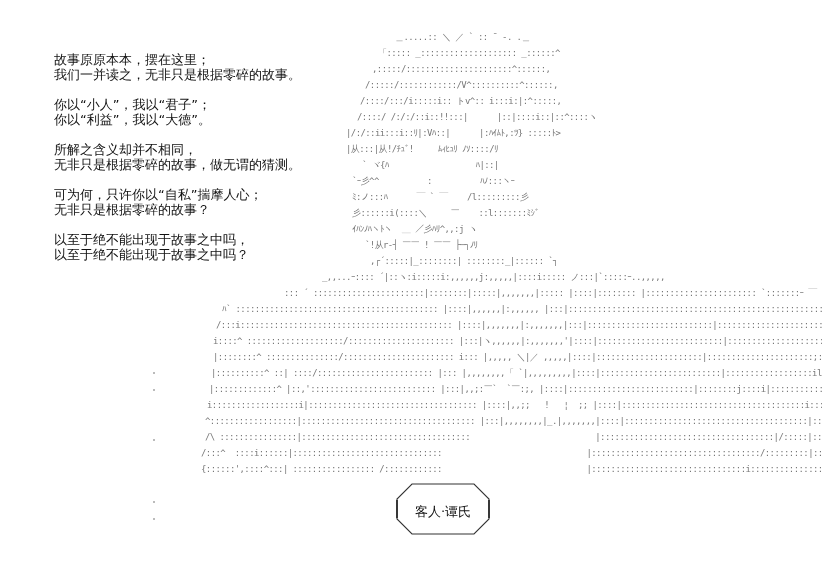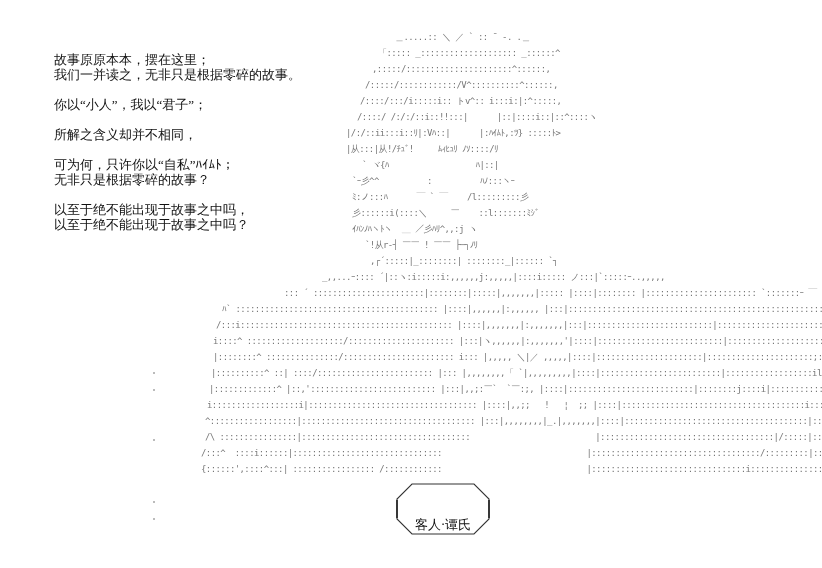--- a/index.html
+++ b/index.html
@@ -1,42 +1,44 @@
 <!DOCTYPE html>
 <html><head>
 <meta charset="utf-8">
 <style>
   html, body { margin:0; padding:0; background:#ffffff; }
   body { width:822px; height:568px; position:relative; overflow:hidden;
          font-family:"DejaVu Sans", sans-serif; color:#111; }
   .poem { position:absolute; left:54px; top:52px; font-size:13px; line-height:15px; color:#111; }
-  .poem .line { white-space:pre; height:15px;font-family:Liberation Serif, serif; }
+  .poem .line { white-space:pre; height:15px; }
   .poem .gap { height:15px; }
   .aa { position:absolute; white-space:pre; font-family:"DejaVu Sans Mono", monospace;
         font-size:9px; line-height:16px; color:#777; letter-spacing:-0.6px; }
   .aa-line { position:absolute; white-space:pre; }
   .dot { position:absolute; width:2px; height:2px; background:#bbb; }
   .namebox { position:absolute; left:396px; top:483px; width:94px; height:52px; }
   .namebox svg { position:absolute; left:0; top:0; }
-  .namebox .label { position:absolute; left:0; top:16px; width:94px; height:52px;
+  .namebox .label { position:absolute; left:0; top:3px; width:94px; height:52px;
                     display:flex; align-items:center; justify-content:center;
                     font-size:13px; color:#111; font-family:"DejaVu Sans", sans-serif; }
 </style>
 </head>
 <body>
 
 <div class="poem" id="poem">
     <div class="line">故事原原本本，摆在这里；</div>
     <div class="line">我们一并读之，无非只是根据零碎的故事。</div>
     <div class="gap"></div>
     <div class="line">你以“小人”，我以“君子”；</div>
+    <div class="line">你以“利益”，我以“大德”。</div>
     <div class="gap"></div>
     <div class="line">所解之含义却并不相同，</div>
+    <div class="line">无非只是根据零碎的故事，做无谓的猜测。</div>
     <div class="gap"></div>
-    <div class="line">可为何，只许你以“自私”ﾊｲﾑﾄ；</div>
+    <div class="line">可为何，只许你以“自私”揣摩人心；</div>
     <div class="line">无非只是根据零碎的故事？</div>
     <div class="gap"></div>
     <div class="line">以至于绝不能出现于故事之中吗，</div>
     <div class="line">以至于绝不能出现于故事之中吗？</div>
   </div>
 
 <div class="aa" id="aa" style="left:0;top:0;width:822px;height:568px;"><div class="aa-line" style="left: 395px; top: 29px;">＿.....:: ＼ ／ ` :: ¯ -. .＿</div><div class="aa-line" style="left: 378px; top: 45px;">「::::: _:::::::::::::::::::: _::::::^</div><div class="aa-line" style="left: 372px; top: 61px;">,:::::/::::::::::::::::::::::^::::::,</div><div class="aa-line" style="left: 365px; top: 77px;">/:::::/::::::::::::/V^::::::::::^::::::,</div><div class="aa-line" style="left: 360px; top: 93px;">/::::/:::/i:::::i:: トv^:: i:::i:|:^:::::,</div><div class="aa-line" style="left: 357px; top: 109px;">/::::/ /:/:/::i::!!:::|      |::|::::i::|::^::::ヽ</div><div class="aa-line" style="left: 346px; top: 125px;">|/:/::ii:::i::ﾘ|:Vﾊ::|      |:ﾊｲﾑﾄ,:ﾂ} :::::ﾄ&gt;</div><div class="aa-line" style="left: 346px; top: 141px;">|从:::|从!/ﾁｭﾞ!     ﾑｨﾋｭﾘ ﾉｿ::::/ﾘ</div><div class="aa-line" style="left: 362px; top: 157px;">` ヾ{ﾊ                  ﾊ|::|</div><div class="aa-line" style="left: 352px; top: 173px;">`ｰ彡^^          :          ﾊﾉ:::ヽｰ</div><div class="aa-line" style="left: 352px; top: 189px;">ﾐ:ノ:::ﾊ      ￣ ` ￣    /l:::::::::彡</div><div class="aa-line" style="left: 352px; top: 205px;">彡::::::i(::::＼     ￣    ::l:::::::ﾐｼﾞ</div><div class="aa-line" style="left: 352px; top: 221px;">ｲﾊﾝﾉﾊヽﾄヽ  ＿ ／彡ﾊﾘ^,,:j ヽ</div><div class="aa-line" style="left: 365px; top: 237px;">`!从r‐┤ ￣￣ ! ￣￣ ├─┐ﾉﾘ</div><div class="aa-line" style="left: 370px; top: 253px;">,┌´:::::|_::::::::| ::::::::_|:::::: `┐</div><div class="aa-line" style="left: 322px; top: 269px;">_,,...ｰ:::: ´|::ヽ:i:::::i:,,,,,,j:,,,,,|::::i::::: ノ:::|`:::::ｰ..,,,,,</div><div class="aa-line" style="left: 284px; top: 285px;">::: ´ :::::::::::::::::::::::|::::::::|:::::|,,,,,,,|::::: |::::|:::::::: |::::::::::::::::::::::: `:::::::ｰ ￣ ::::..,,_</div><div class="aa-line" style="left: 222px; top: 301px;">ﾊ` :::::::::::::::::::::::::::::::::::::::::: |::::|,,,,,,|:,,,,,, |:::|:::::::::::::::::::::::::::::::::::::::::::::::::::::: )ヽ</div><div class="aa-line" style="left: 216px; top: 317px;">/:::i:::::::::::::::::::::::::::::::::::::::::::: |::::|,,,,,,,|:,,,,,,,|:::|::::::::::::::::::::::::::|:::::::::::::::::::::: /::::::,</div><div class="aa-line" style="left: 213px; top: 333px;">i::::^ ::::::::::::::::::::/:::::::::::::::::::::: |:::|ヽ,,,,,,|:,,,,,,,'|::::|::::::::::::::::::::::::::|::::::::::::::::::::: /:::::::::,</div><div class="aa-line" style="left: 213px; top: 349px;">|::::::::^ :::::::::::::::/::::::::::::::::::::::: i::: |,,,,, ＼|／ ,,,,,|::::|::::::::::::::::::::::|::::::::::::::::::::::;:::::::::::::::i</div><div class="aa-line" style="left: 211px; top: 365px;">|::::::::::^ ::| ::::/:::::::::::::::::::::::: |::: |,,,,,,,,「 `|,,,,,,,,,|::::|:::::::::::::::::::::::::|::::::::::::::::::il:::::::::::::::|</div><div class="aa-line" style="left: 209px; top: 381px;">|:::::::::::::^ |::,':::::::::::::::::::::::::: |:::|,,;:￣`  `￣:;, |::::|::::::::::::::::::::::::::|::::::::j::::i|:::::::::::::::::|</div><div class="aa-line" style="left: 207px; top: 397px;">i::::::::::::::::::i|::::::::::::::::::::::::::::::::::: |::::|,,;;   !   ¦  ;; |::::|::::::::::::::::::::::::::::::::::::::i:::: /|:::::::::::::::::|</div><div class="aa-line" style="left: 205px; top: 413px;">^::::::::::::::::::|:::::::::::::::::::::::::::::::::::: |:::|,,,,,,,,|_.|,,,,,,,|::::|::::::::::::::::::::::::::::::::::::::|::/::|::::::::::::::::::|</div><div class="aa-line" style="left: 205px; top: 429px;">/\ ::::::::::::::::|:::::::::::::::::::::::::::::::::::                          |::::::::::::::::::::::::::::::::::::|/:::::|::::::::::::::::::::|</div><div class="aa-line" style="left: 201px; top: 445px;">/:::^  ::::i::::::|:::::::::::::::::::::::::::::::                              |:::::::::::::::::::::::::::::::::::/:::::::::|::::::::::::::::::::::|</div><div class="aa-line" style="left: 201px; top: 461px;">{::::::',::::^:::| ::::::::::::::::: /::::::::::::                              |::::::::::::::::::::::::::::::::i::::::::::::::::::::::::::::::::::|</div><div class="dot" style="left: 153px; top: 372px;"></div><div class="dot" style="left: 153px; top: 389px;"></div><div class="dot" style="left: 153px; top: 439px;"></div><div class="dot" style="left: 153px; top: 501px;"></div><div class="dot" style="left: 153px; top: 518px;"></div></div>
 
 <div class="namebox">
   <svg width="94" height="52" viewBox="0 0 94 52">

